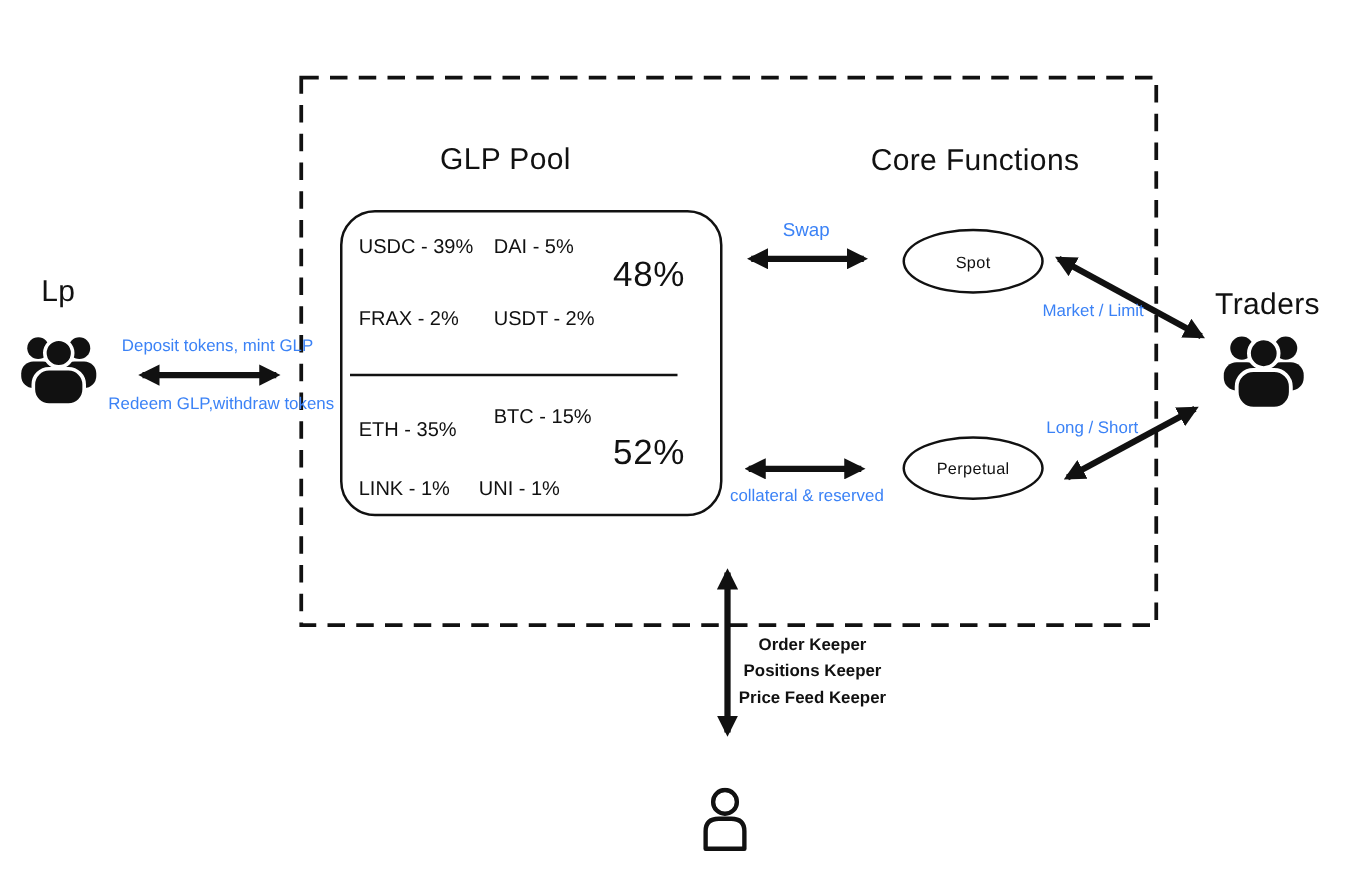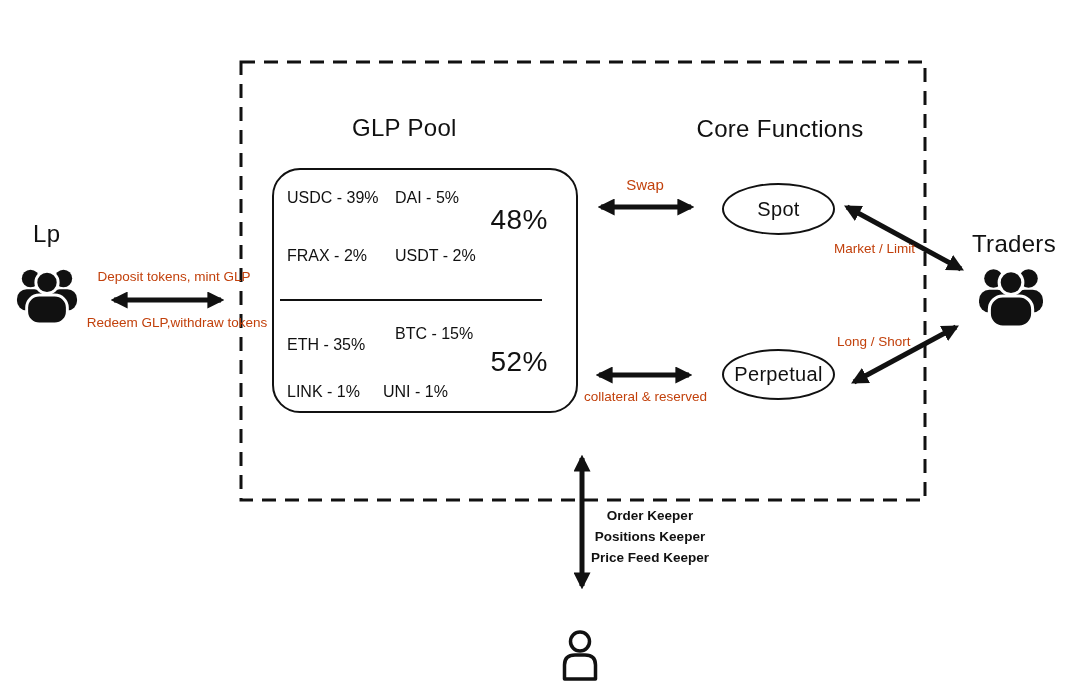--- a/index.html
+++ b/index.html
@@ -16,21 +16,21 @@
   .abs { position: absolute; }
   .title {
     font-size: 24px;
     letter-spacing: 0.3px;
     color: #111;
     white-space: nowrap;
   }
   .centered { text-align: center; }
   .small-label {
     font-size: 13.5px;
-    color: #c2410c;
+    color: #3b82f6;
     white-space: nowrap;
   }
   
   .pool-box {
     left: 272px; top: 168px;
     width: 306px; height: 245px;
     border: 2.5px solid #111;
     border-radius: 28px;
     background: #fff;
   }
@@ -54,21 +54,21 @@
     border-top: 2px solid #111;
   }
   
   .ellipse {
     border: 2.5px solid #111;
     border-radius: 50%;
     background: #fff;
     display: flex;
     align-items: center;
     justify-content: center;
-    font-size: 20px;
+    font-size: 13px;
     letter-spacing: 0.3px;
     color: #111;
   }
   .ellipse-spot { left: 722px; top: 183px; width: 113px; height: 52px; }
   .ellipse-perp { left: 722px; top: 349px; width: 113px; height: 51px; }
   
   .keeper-roles {
     left: 588px; top: 505px; width: 124px;
     text-align: center;
   }

